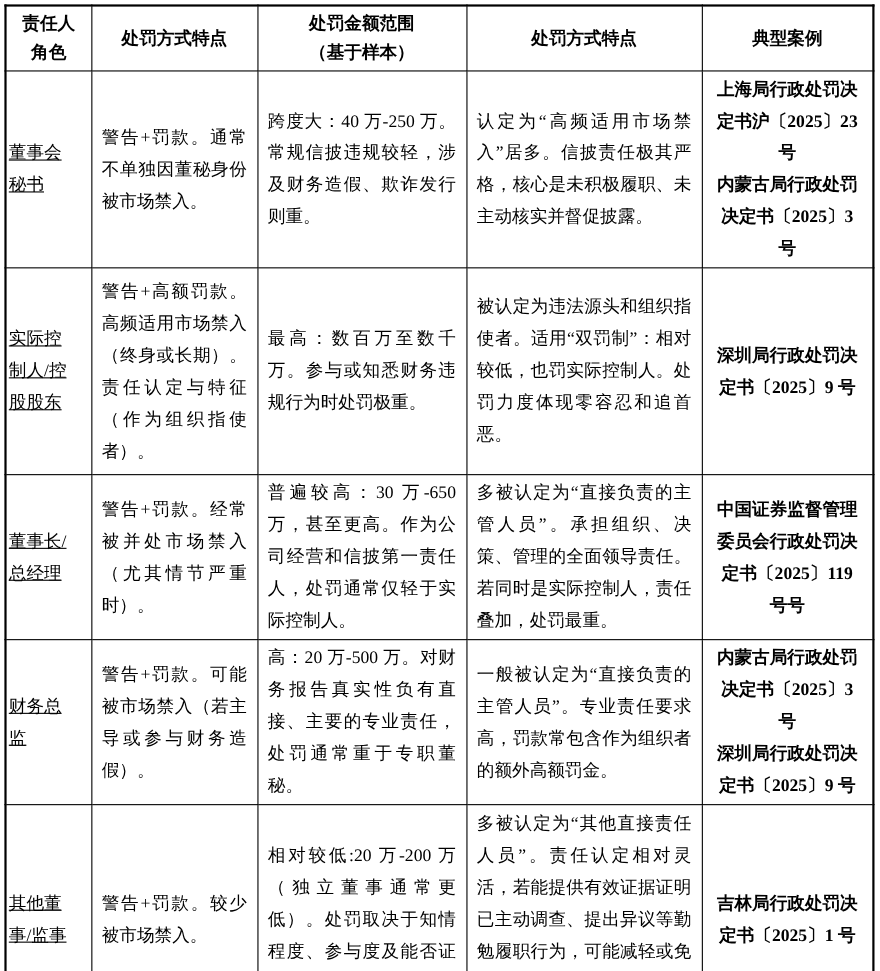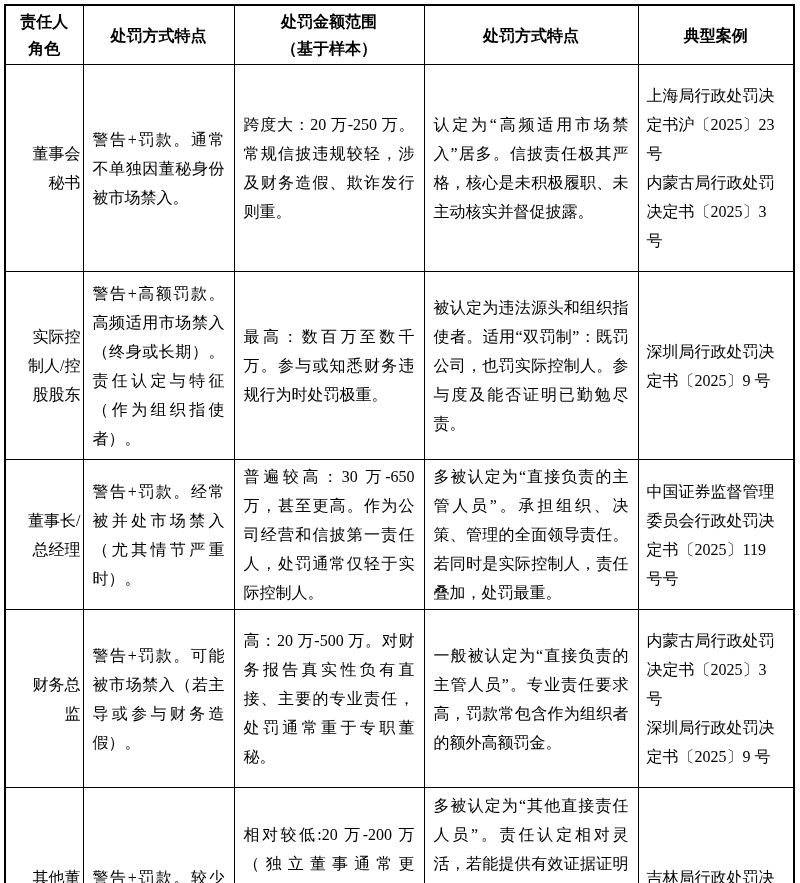--- a/index.html
+++ b/index.html
@@ -36,34 +36,36 @@
     overflow: hidden;
   }
   th {
     font-weight: bold;
     text-align: center;
     white-space: pre-line;
     line-height: 27px;
     padding: 2px 2px;
   }
   td.c-role {
-    text-align: right;
+    text-align: left;
     white-space: pre-line;
     padding: 2px 2px;
+    text-decoration: underline;
   }
   td.c-method,
   td.c-amount,
   td.c-determ {
     text-align: justify;
     padding: 2px 9px;
   }
   td.c-cases {
-    text-align: left;
+    text-align: center;
     white-space: pre-line;
-    padding: 16px 8px;
+    padding: 2px 8px;
+    font-weight: bold;
   }
   col.w-role   { width: 78px;  }
   col.w-method { width: 151px; }
   col.w-amount { width: 190px; }
   col.w-determ { width: 214px; }
   col.w-cases  { width: 156px; }
   tr.h-header { height: 59px;  }
   tr.h-r0     { height: 114px; }
   tr.h-r1     { height: 188px; }
   tr.h-r2     { height: 150px; }
@@ -91,32 +93,32 @@
 （基于样本）</th>
         <th>处罚方式特点</th>
         <th>典型案例</th>
       </tr>
     </thead>
     <tbody>
       <tr class="h-r0">
         <td class="c-role">董事会
 秘书</td>
         <td class="c-method">警告+罚款。通常不单独因董秘身份被市场禁入。</td>
-        <td class="c-amount">跨度大：20 万-250 万。常规信披违规较轻，涉及财务造假、欺诈发行则重。</td>
+        <td class="c-amount">跨度大：40 万-250 万。常规信披违规较轻，涉及财务造假、欺诈发行则重。</td>
         <td class="c-determ">认定为“高频适用市场禁入”居多。信披责任极其严格，核心是未积极履职、未主动核实并督促披露。</td>
         <td class="c-cases">上海局行政处罚决定书沪〔2025〕23 号
 内蒙古局行政处罚决定书〔2025〕3 号</td>
       </tr>
       <tr class="h-r1">
         <td class="c-role">实际控
 制人/控
 股股东</td>
         <td class="c-method">警告+高额罚款。高频适用市场禁入（终身或长期）。责任认定与特征（作为组织指使者）。</td>
         <td class="c-amount">最高：数百万至数千万。参与或知悉财务违规行为时处罚极重。</td>
-        <td class="c-determ">被认定为违法源头和组织指使者。适用“双罚制”：既罚公司，也罚实际控制人。参与度及能否证明已勤勉尽责。</td>
+        <td class="c-determ">被认定为违法源头和组织指使者。适用“双罚制”：相对较低，也罚实际控制人。处罚力度体现零容忍和追首恶。</td>
         <td class="c-cases">深圳局行政处罚决定书〔2025〕9 号</td>
       </tr>
       <tr class="h-r2">
         <td class="c-role">董事长/
 总经理</td>
         <td class="c-method">警告+罚款。经常被并处市场禁入（尤其情节严重时）。</td>
         <td class="c-amount">普遍较高：30 万-650 万，甚至更高。作为公司经营和信披第一责任人，处罚通常仅轻于实际控制人。</td>
         <td class="c-determ">多被认定为“直接负责的主管人员”。承担组织、决策、管理的全面领导责任。若同时是实际控制人，责任叠加，处罚最重。</td>
         <td class="c-cases">中国证券监督管理委员会行政处罚决定书〔2025〕119 号号</td>
       </tr>

